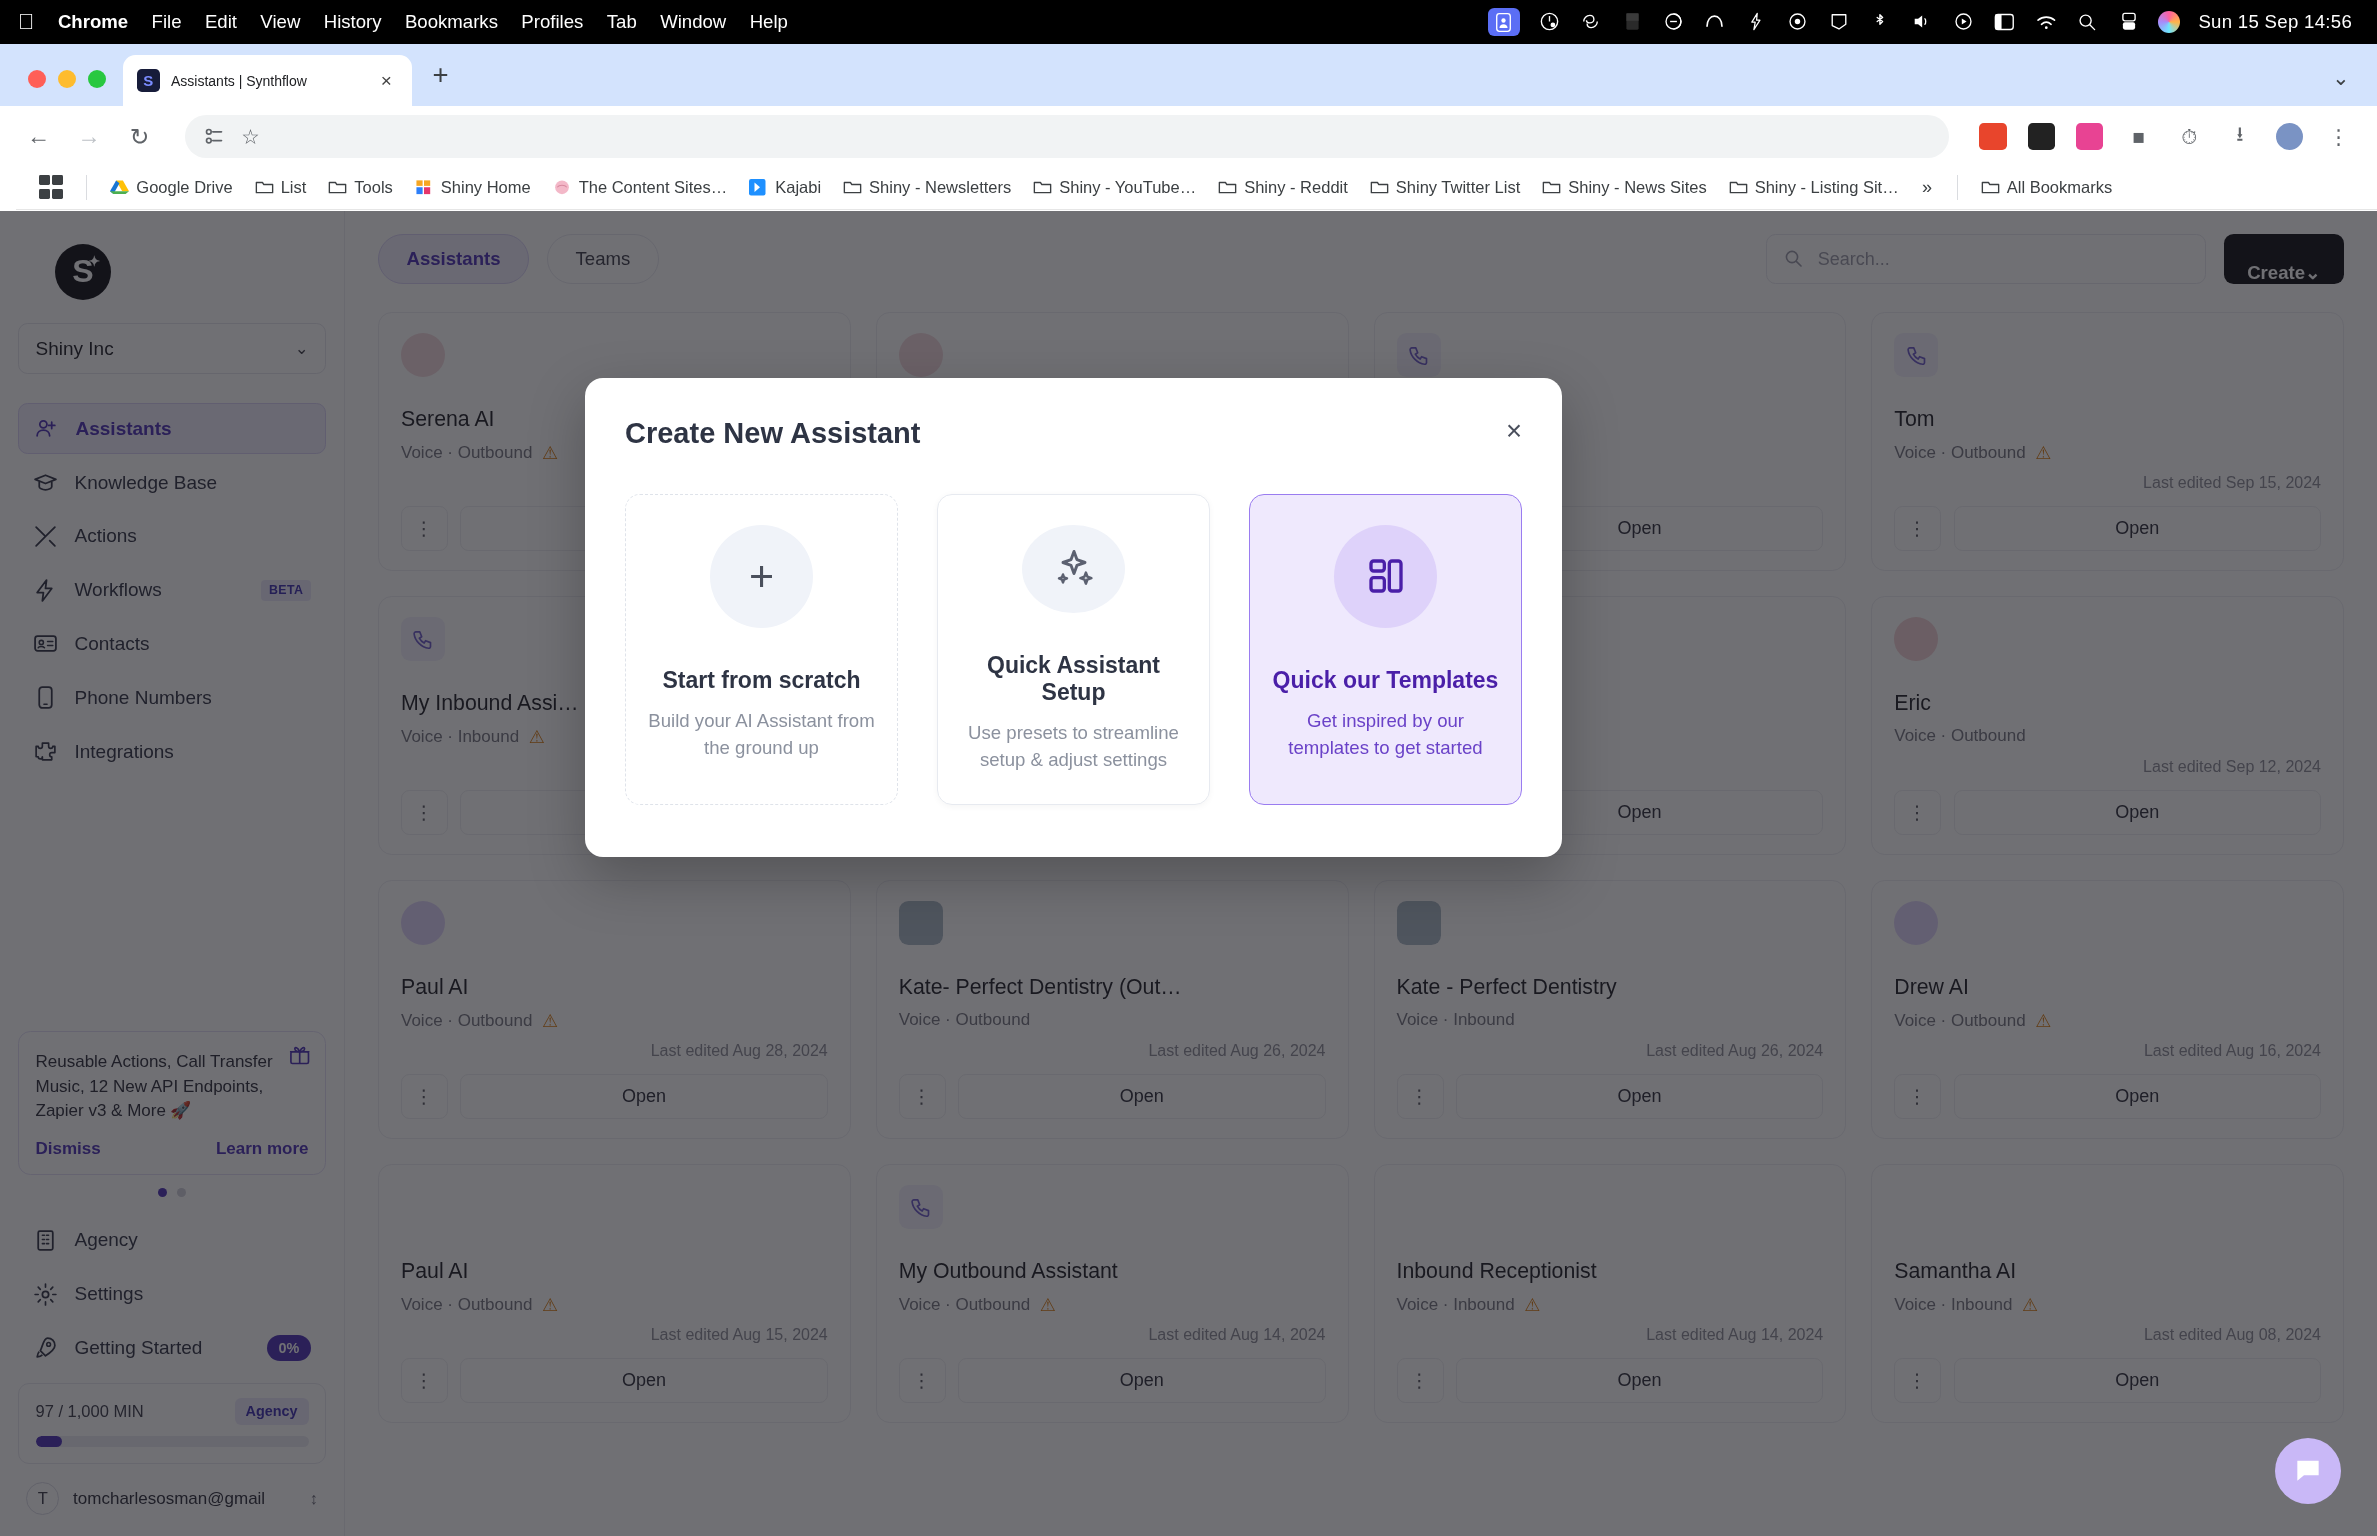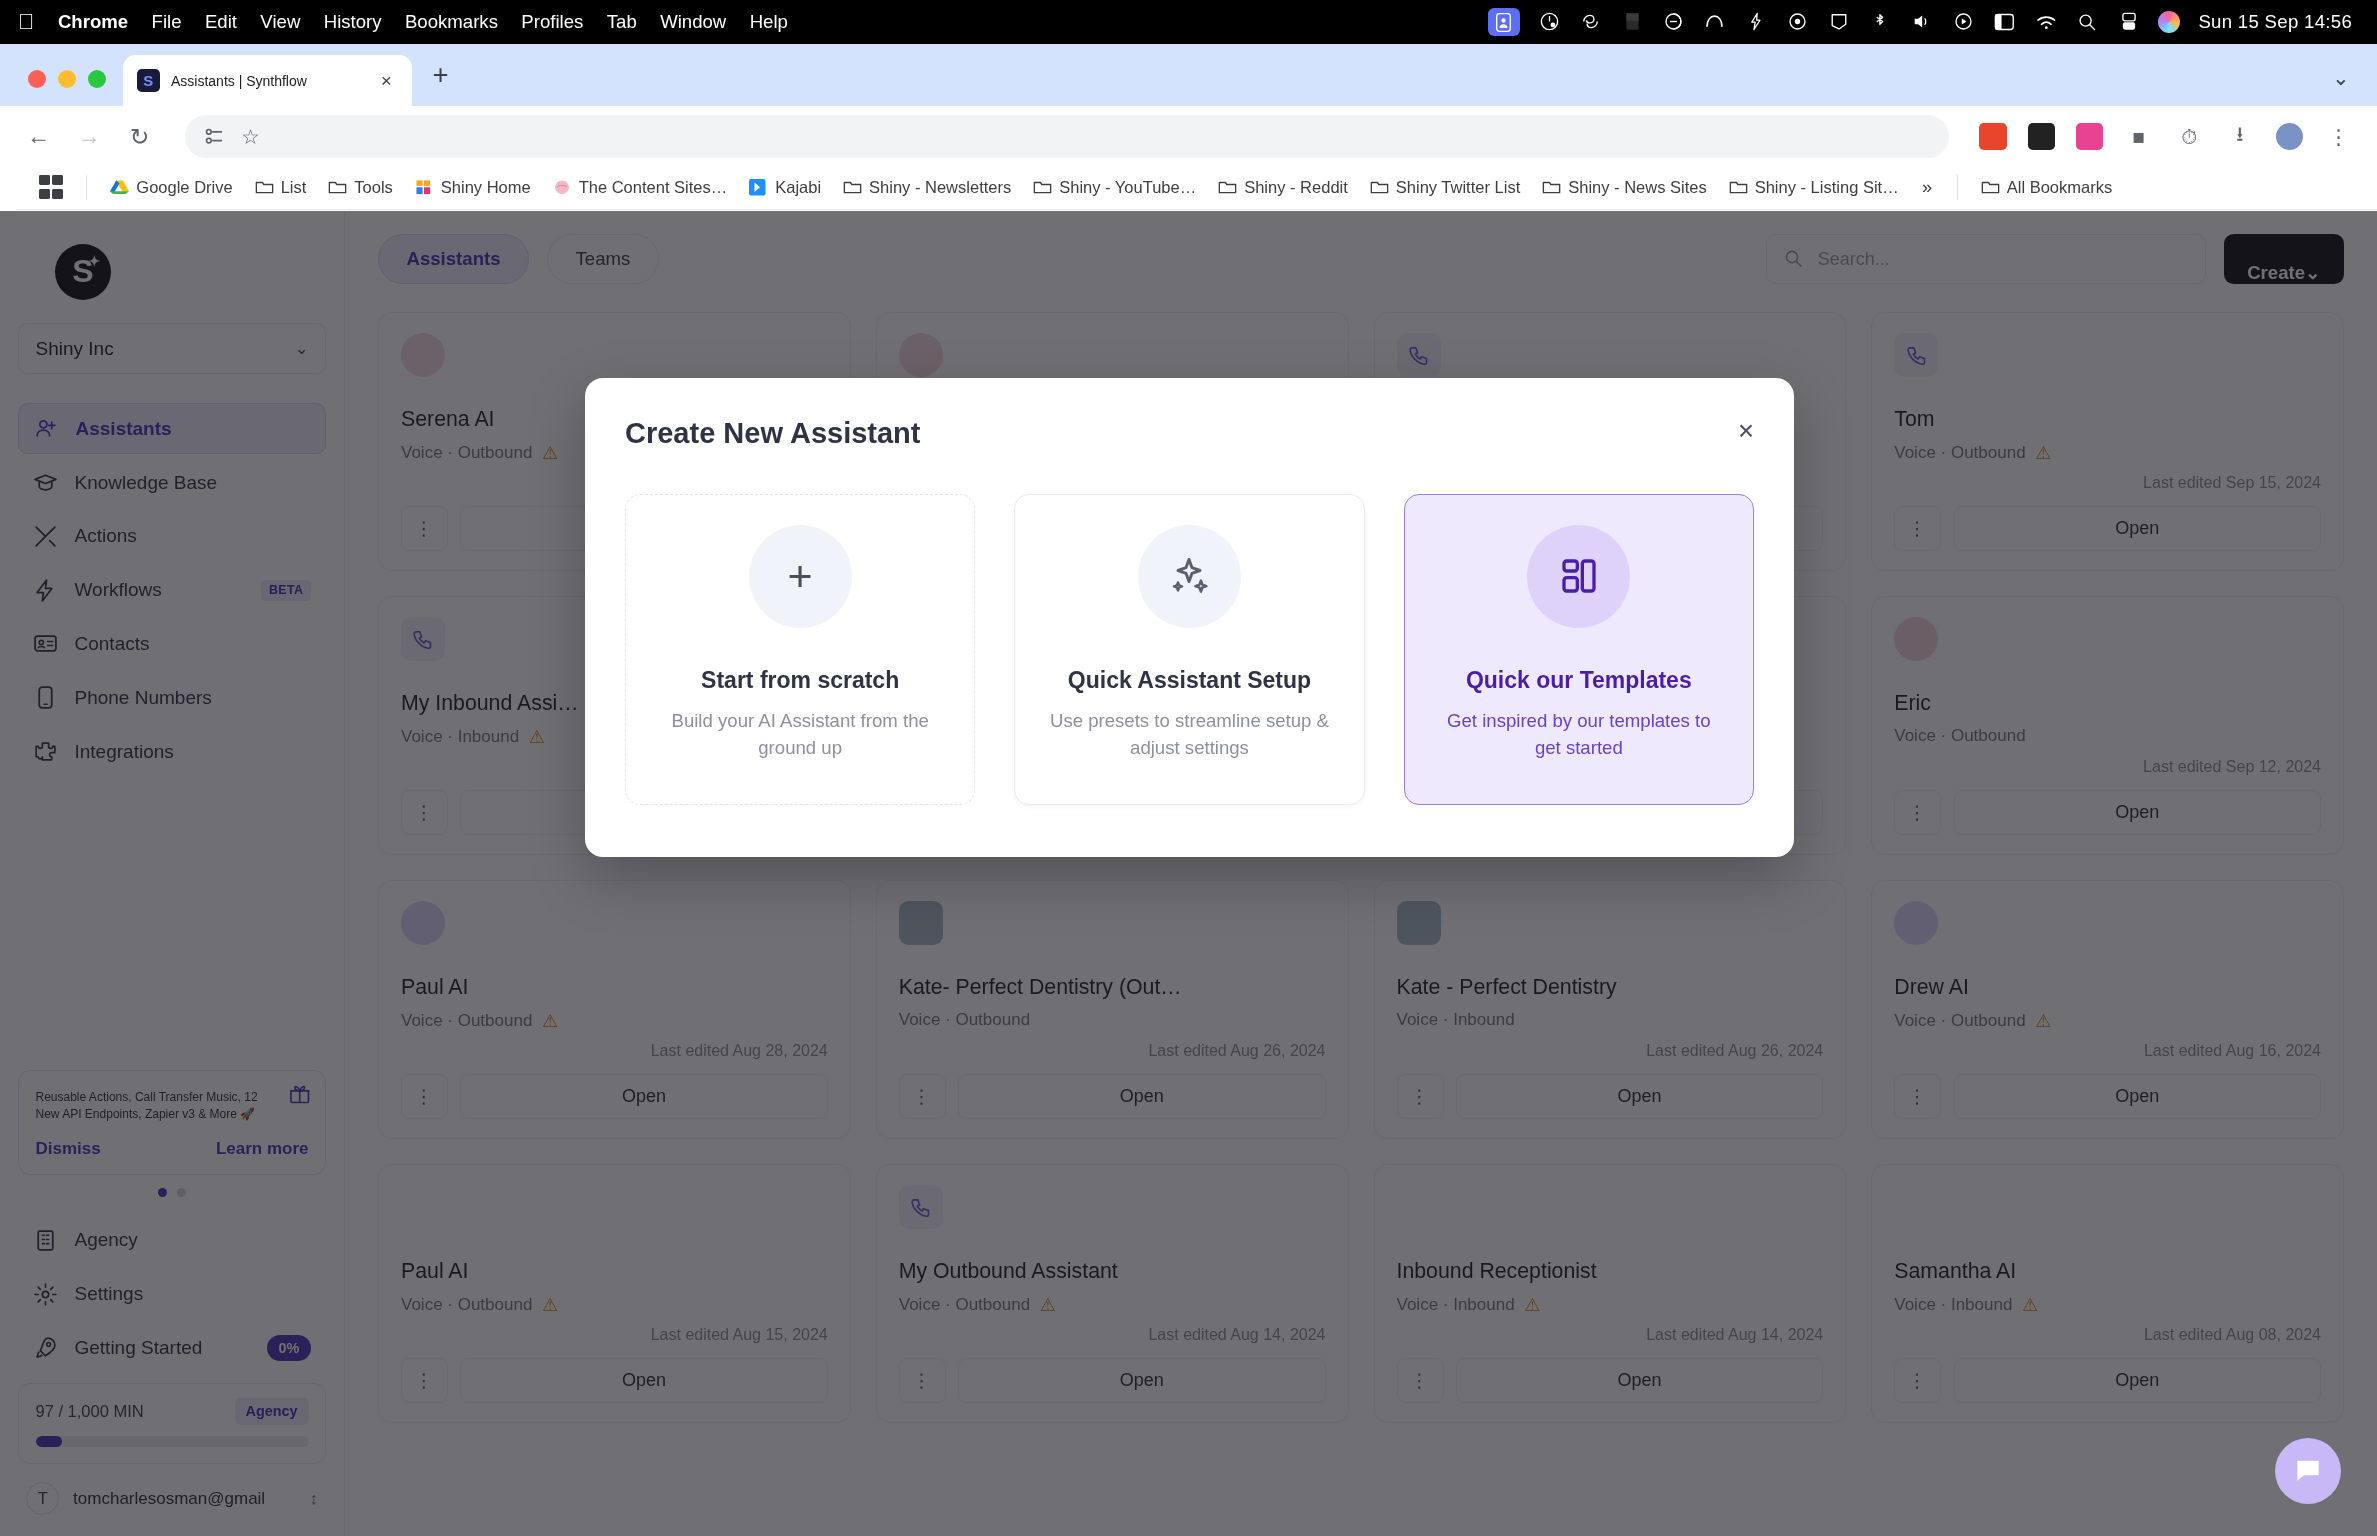--- a/index.html
+++ b/index.html
@@ -124,21 +124,21 @@
     margin-left: auto; font-size: 12.4px; font-weight: bold; color: #3a2bb0;
     background: #ebe8fa; border-radius: 4.1px; padding: 3.4px 7.6px; letter-spacing: 0.4px;
   }
 
   .sidebar-bottom { margin-top: auto; }
   .promo {
     border: 0.7px solid #e2def5; border-radius: 12.4px; padding: 18px 16.5px 15px 16.5px;
     position: relative; margin-bottom: 12.4px;
   }
   .promo-gift { position: absolute; top: 11px; right: 13.8px; width: 23.4px; height: 23.4px; color: #4a2fb5; }
-  .promo-text { font-size: 12px; line-height: 1.42; color: #2b2b38; padding-right: 27.5px; }
+  .promo-text { font-size: 17px; line-height: 1.42; color: #2b2b38; padding-right: 27.5px; }
   .promo-actions { display: flex; justify-content: space-between; margin-top: 16.5px; }
   .promo-link { font-size: 17px; color: #4a2fb5; font-weight: 600; }
   .dots { display: flex; justify-content: center; gap: 9.6px; margin-bottom: 18px; }
   .dot-sm { width: 9px; height: 9px; border-radius: 50%; background: #cfcfd9; }
   .dot-sm.on { background: #4a2fb5; }
   .usage {
     border: 0.7px solid #e7e7ef; border-radius: 11px; padding: 13.8px 16.5px 16.5px 16.5px; margin: 9.6px 0 13.8px 0;
   }
   .usage-row { display: flex; align-items: center; }
   .usage-text { font-size: 16.5px; color: #3a3a48; flex: 1; }
@@ -200,21 +200,21 @@
     display: flex; align-items: center; justify-content: center; font-size: 19px; color: #55555f; letter-spacing: 1.4px;
   }
   .open-btn {
     flex: 1; height: 45px; border: 0.7px solid #ececf1; border-radius: 8.3px;
     display: flex; align-items: center; justify-content: center; font-size: 18px; color: #2b2b38;
   }
 
   
   .scrim { position: absolute; top: 211px; left: 0; width: 2377px; height: 1326px; background: rgba(25,25,30,0.62); }
   .modal {
-    position: absolute; left: 585px; top: 378px; width: 1209px; height: 479px;
+    position: absolute; left: 585px; top: 378px; width: 977px; height: 479px;
     background: #ffffff; border-radius: 18px; padding: 39px 40px;
     box-shadow: 0 20.6px 55px rgba(0,0,0,.25);
   }
   .modal-head { display: flex; align-items: flex-start; }
   .modal-title { font-size: 29px; font-weight: bold; color: #2e3444; }
   .modal-close { margin-left: auto; font-size: 27.5px; color: #4a4f5c; line-height: 1; }
   .choices { display: flex; gap: 39px; margin-top: 44px; }
   .choice {
     flex: 1; height: 311px; border-radius: 15px; padding: 30px 20.6px;
     display: flex; flex-direction: column; align-items: center;

